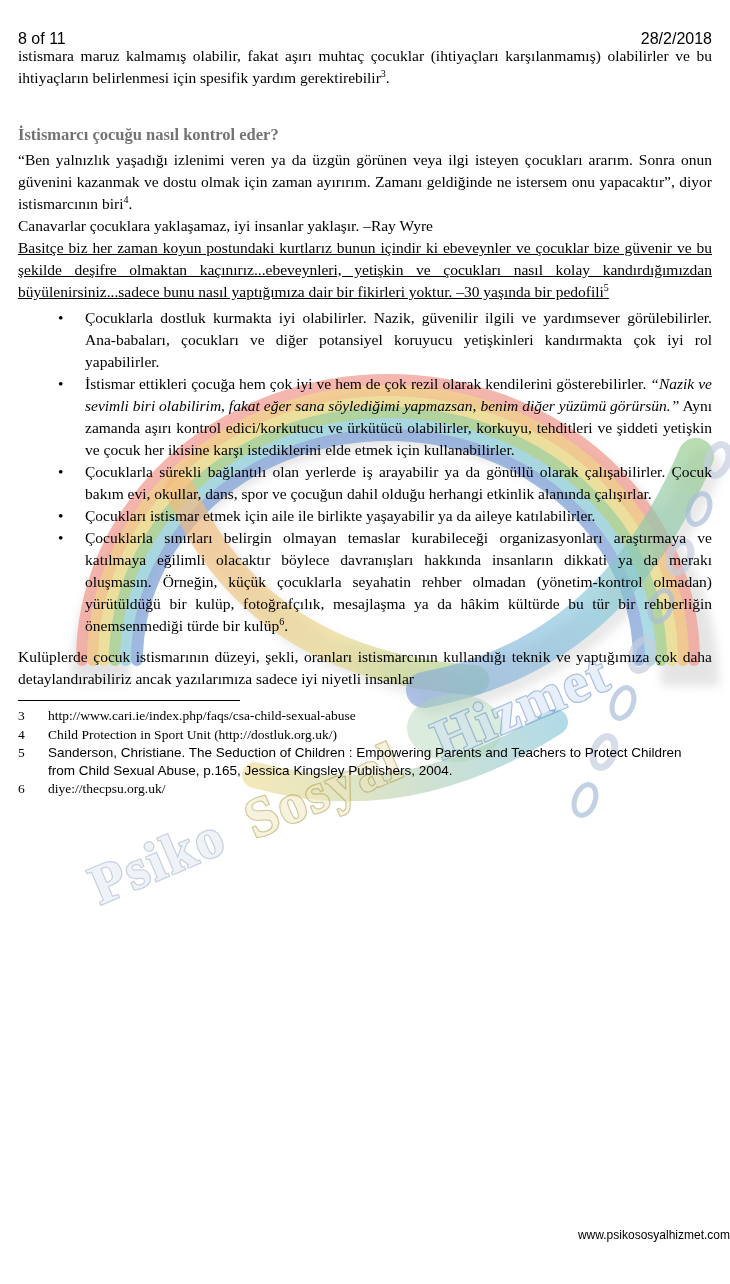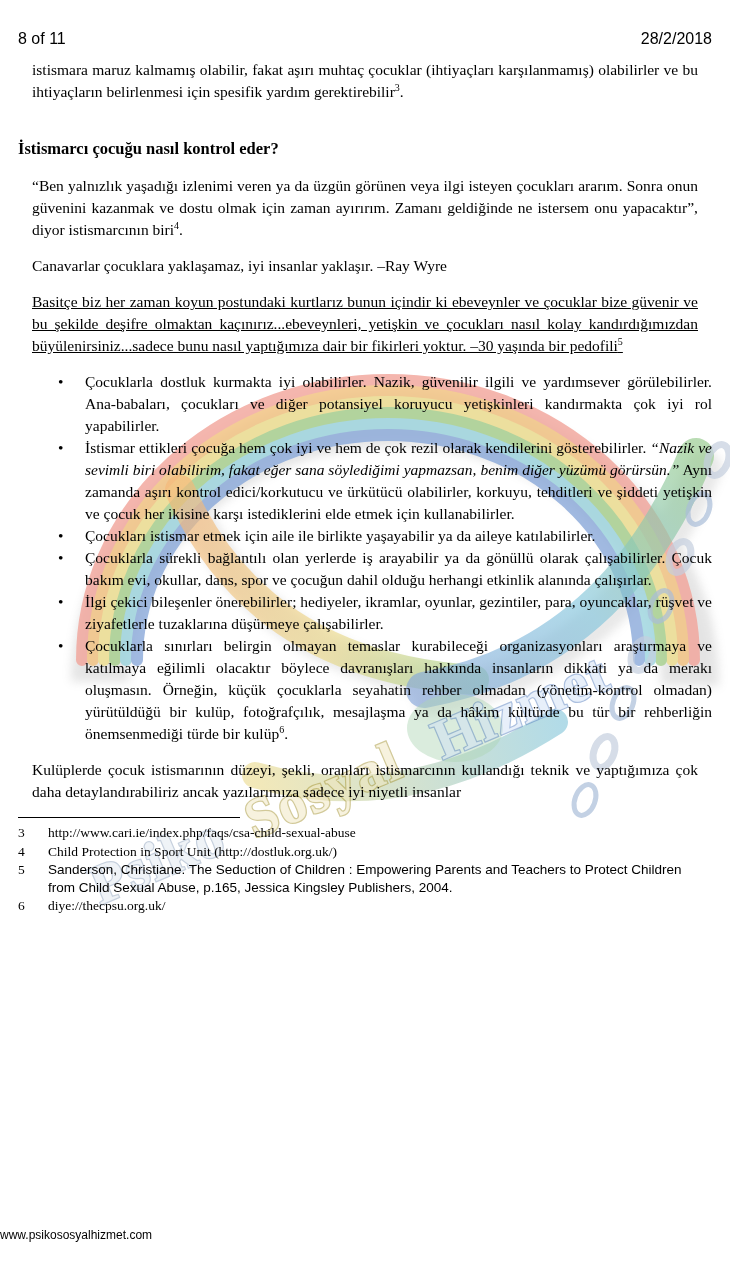--- a/index.html
+++ b/index.html
@@ -20,45 +20,45 @@
 
   
   .page-header {
     position:relative; z-index:1;
     display:flex; justify-content:space-between;
     padding:32px 18px 0 18px;
     font-family:"Liberation Sans", sans-serif;
     font-size:16px; line-height:13px;
   }
   .page-footer {
-    position:absolute; left:0; right:6px; top:1228px;
-    text-align:left;
+    position:absolute; left:0; right:0; top:1228px;
+    text-align:right;
     font-family:"Liberation Sans", sans-serif;
     font-size:12px;
     z-index:1;
   }
 
   
   .content { position:relative; z-index:1; margin:0 18px; }
-  .content p { margin:14px; text-align:justify; font-size:15.5px; line-height:22px; }
+  .content p { margin:0; text-align:justify; font-size:15.5px; line-height:22px; }
   sup { font-size:10px; line-height:0; }
 
   .intro-para      { margin-top:54px; }
   .section-heading {
-    margin:36px 0 16px 0;
+    margin:36px 0 4px 0;
     font-size:16.5px; font-weight:bold;
-    color:#000000;
+    color:#737373;
     font-family:"Liberation Serif", serif;
   }
   .quote-para   { margin-top:20px; }
   .attribution  { margin-top:20px; text-align:right; }
   .pedo-para    { margin-top:20px;text-decoration:underline; }
   .list-intro   { margin-top:20px; text-align:left !important; }
 
-  ul.abuser-list { margin:4px 0 0 0; padding:0 0 0 67px; list-style:none; }
+  ul.abuser-list { margin:4px 0 9px 0; padding:0 0 0 67px; list-style:none; }
   ul.abuser-list li {
     position:relative; text-align:justify;
     font-size:15.5px; line-height:22px;
   }
   ul.abuser-list li::before {
     content:"\2022";
     position:absolute; left:-27px; top:0;
     font-size:15.5px;
   }
   .italic { font-style:italic; }
@@ -153,23 +153,22 @@
   <p class="quote-para"><span>“Ben yalnızlık yaşadığı izlenimi veren ya da üzgün görünen veya ilgi isteyen çocukları ararım. Sonra onun güvenini kazanmak ve dostu olmak için zaman ayırırım. Zamanı geldiğinde ne istersem onu yapacaktır”, diyor istismarcının biri</span><sup>4</sup><span>.</span></p>
 
   <p class="attribution">Canavarlar çocuklara yaklaşamaz, iyi insanlar yaklaşır.  –Ray Wyre</p>
 
   <p class="pedo-para"><span>Basitçe biz her zaman koyun postundaki kurtlarız bunun içindir ki ebeveynler ve çocuklar bize güvenir ve bu şekilde deşifre olmaktan kaçınırız...ebeveynleri, yetişkin ve çocukları nasıl kolay kandırdığımızdan büyülenirsiniz...sadece bunu nasıl yaptığımıza dair bir fikirleri yoktur.  –30 yaşında bir pedofili</span><sup>5</sup></p>
 
 
   <ul class="abuser-list">
     <li><span>Çocuklarla dostluk kurmakta iyi olabilirler. Nazik, güvenilir ilgili ve yardımsever görülebilirler. Ana-babaları, çocukları ve diğer potansiyel koruyucu yetişkinleri kandırmakta çok iyi rol yapabilirler.</span></li>
     <li><span>İstismar ettikleri çocuğa hem çok iyi ve hem de çok rezil olarak kendilerini gösterebilirler. </span><span class="italic">“Nazik ve sevimli biri olabilirim, fakat eğer sana söylediğimi yapmazsan, benim diğer yüzümü görürsün.”</span><span> Aynı zamanda aşırı kontrol edici/korkutucu ve ürkütücü olabilirler, korkuyu, tehditleri ve şiddeti yetişkin ve çocuk her ikisine karşı istediklerini elde etmek için kullanabilirler.</span></li>
+    <li><span>Çocuklarla sürekli bağlantılı olan yerlerde iş arayabilir ya da gönüllü olarak çalışabilirler. Çocuk bakım evi, okullar, dans, spor ve çocuğun dahil olduğu herhangi etkinlik alanında çalışırlar.</span></li>
     <li><span>Çocukları istismar etmek için aile ile birlikte yaşayabilir ya da aileye katılabilirler.</span></li>
-    <li><span>Çocuklarla sürekli bağlantılı olan yerlerde iş arayabilir ya da gönüllü olarak çalışabilirler. Çocuk bakım evi, okullar, dans, spor ve çocuğun dahil olduğu herhangi etkinlik alanında çalışırlar.</span></li>
-    <li><span>İlgi çekici bileşenler önerebilirler; hediyeler, ikramlar, oyunlar, gezintiler, para, oyuncaklar, rüşvet ve ziyafetlerle tuzaklarına düşürmeye çalışabilirler.</span></li>
     <li><span>Çocuklarla sınırları belirgin olmayan temaslar kurabileceği organizasyonları araştırmaya ve katılmaya eğilimli olacaktır böylece davranışları hakkında insanların dikkati ya da merakı oluşmasın. Örneğin, küçük çocuklarla seyahatin rehber olmadan (yönetim-kontrol olmadan) yürütüldüğü bir kulüp, fotoğrafçılık, mesajlaşma ya da hâkim kültürde bu tür bir rehberliğin önemsenmediği türde bir kulüp</span><sup>6</sup><span>.</span></li>
   </ul>
 
   <p class="closing-para">Kulüplerde çocuk istismarının düzeyi, şekli, oranları istismarcının kullandığı teknik ve yaptığımıza çok daha detaylandırabiliriz ancak yazılarımıza sadece iyi niyetli insanlar</p>
 
   <hr class="fn-rule">
 
   <div class="footnotes">
     <div class="fn-row">
       <span class="fn-num">3</span>

